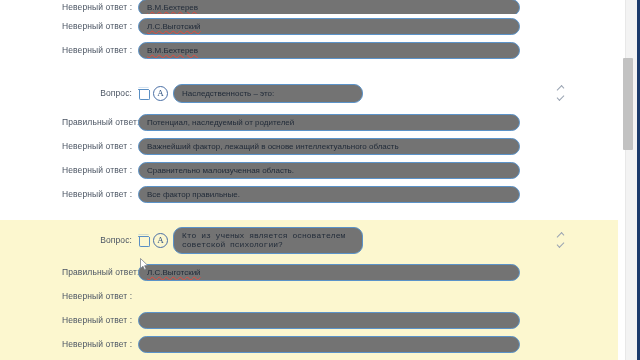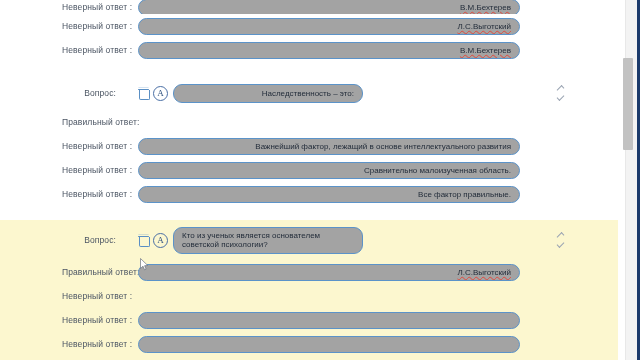--- a/index.html
+++ b/index.html
@@ -60,21 +60,21 @@
     height: 24px;
     padding-left: 62px;
     position: relative;
   }
   .row.q-row { height: 34px; align-items: center; }
 
   .rlabel {
     width: 76px;
     flex: 0 0 76px;
     text-align: right;
-    padding-right: 22px;
+    padding-right: 6px;
     font-size: 8.5px;
     color: #4b5563;
     letter-spacing: .1px;
     white-space: nowrap;
   }
 
   
   .qicons {
     display: flex;
     align-items: center;
@@ -114,38 +114,38 @@
     line-height: 13px;
     text-align: center;
     font-family: "Liberation Serif", "DejaVu Serif", serif;
   }
 
   
   .field {
     height: 17px;
     border: 1.2px solid #5b93c9;
     border-radius: 9px;
-    background: #a3a3a3;
+    background: #737373;
     display: flex;
     align-items: center;
     padding: 0 8px;
     font-size: 8px;
     color: #1f2937;
     white-space: nowrap;
     overflow: hidden;
-    justify-content: flex-end;
   }
   .field.answer { width: 382px; }
   .field.question { width: 190px; height: 19px; }
   .field.question.twoline {
     height: 27px;
     white-space: normal;
     line-height: 9.5px;
     padding: 3px 8px;
     align-items: center;
+    font-family: Liberation Mono, monospace;
   }
   .field.empty { color: transparent; }
 
   
   .sp {
     text-decoration: underline;
     text-decoration-color: #e04a3f;
     text-decoration-style: wavy;
     text-decoration-thickness: .6px;
     text-underline-offset: 1px;
@@ -228,26 +228,29 @@
             <span>Наследственность – это:</span>
           </span>
         <span class="spinner">
           <span class="chev up"></span>
           <span class="chev down"></span>
         </span>
       </div>
 
       <div class="row">
         <span class="rlabel">Правильный ответ:</span>
-      </div>
-
-      <div class="row">
-        <span class="rlabel">Неверный ответ :</span>
-        <span class="field answer">
-            <span>Важнейший фактор, лежащий в основе интеллектуального развития</span>
+        <span class="field answer">
+            <span>Потенциал, наследуемый от родителей</span>
+          </span>
+      </div>
+
+      <div class="row">
+        <span class="rlabel">Неверный ответ :</span>
+        <span class="field answer">
+            <span>Важнейший фактор, лежащий в основе интеллектуального область</span>
           </span>
       </div>
 
       <div class="row">
         <span class="rlabel">Неверный ответ :</span>
         <span class="field answer">
             <span>Сравнительно малоизученная область.</span>
           </span>
       </div>
 

